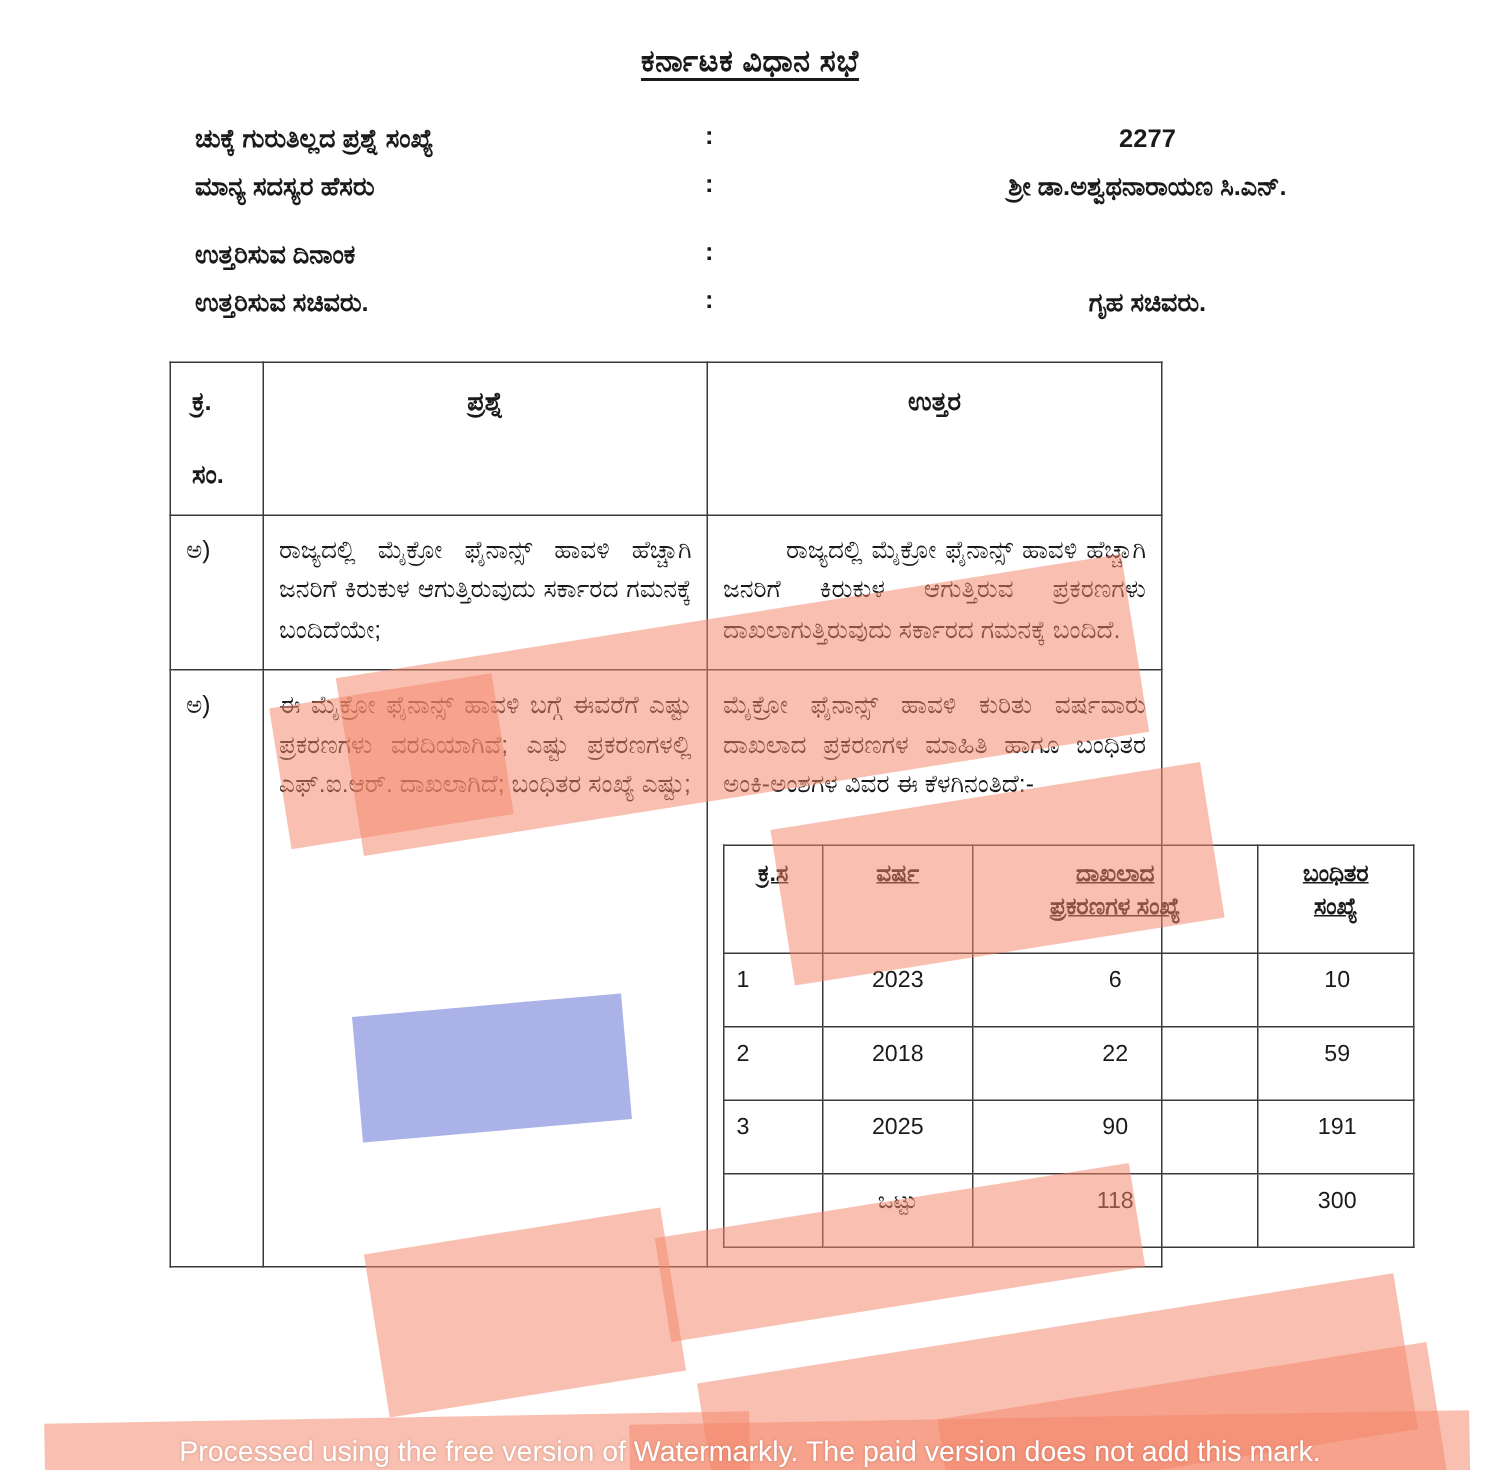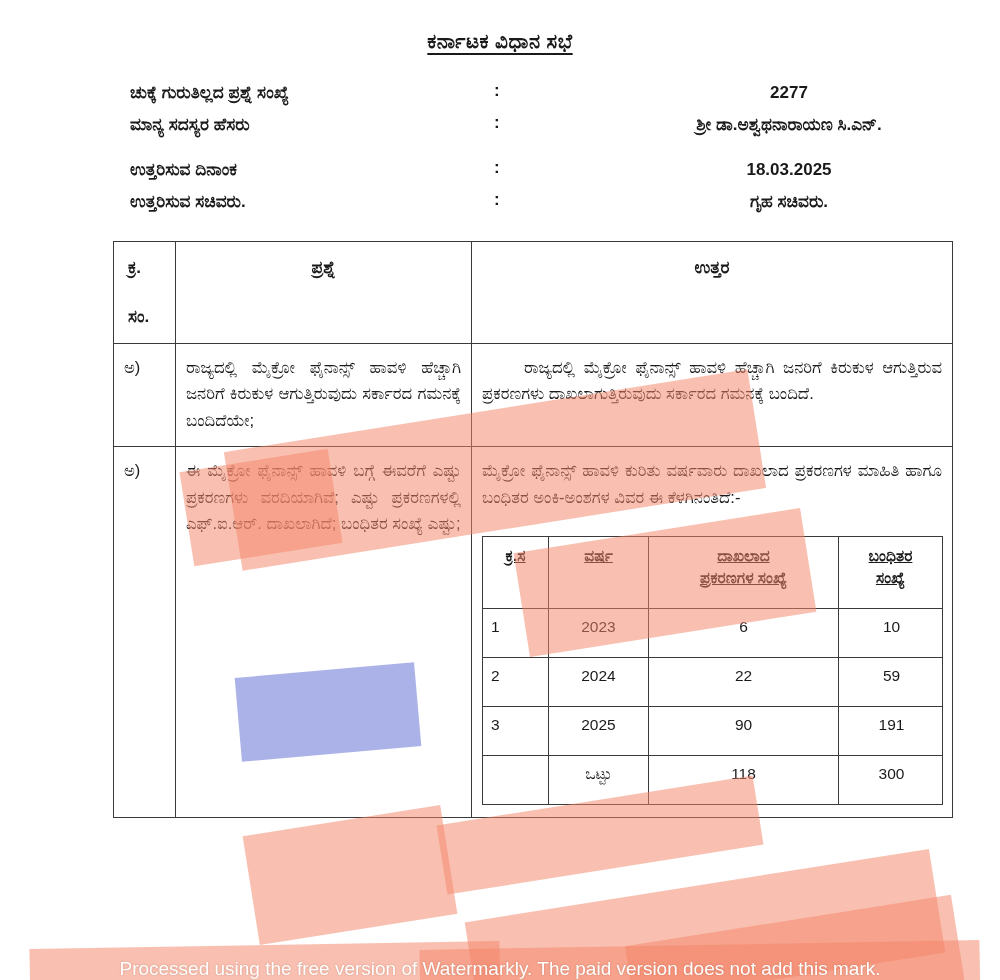--- a/index.html
+++ b/index.html
@@ -36,21 +36,20 @@
   
   .meta {
     margin: 28px 0 0 0;
     padding-left: 130px;
     font-size: 17px;
   }
   .meta-row {
     display: flex;
     align-items: flex-start;
     margin-bottom: 7px;
-    gap: 24px;
   }
   .meta-label {
     width: 340px;
     font-weight: bold;
     line-height: 1.45;
   }
   .meta-colon {
     width: 60px;
     font-weight: bold;
   }
@@ -66,21 +65,21 @@
   .meta-value.plain {
     font-weight: bold;
   }
   .meta-spacer {
     height: 14px;
   }
 
   
   table.qa {
     border-collapse: collapse;
-    width: 840px;
+    width: 662px;
     margin: 26px 0 0 113px;
     table-layout: fixed;
   }
   table.qa th, table.qa td {
     border: 1px solid #3a3a3a;
     vertical-align: top;
     padding: 10px 10px 12px 10px;
     font-size: 16.5px;
     line-height: 1.62;
   }
@@ -182,21 +181,20 @@
       <div class="meta-label">ಮಾನ್ಯ ಸದಸ್ಯರ ಹೆಸರು</div>
       <div class="meta-colon">:</div>
       <div class="meta-value">
         <span>ಶ್ರೀ ಡಾ.ಅಶ್ವಥನಾರಾಯಣ ಸಿ.ಎನ್.</span>
       </div>
     </div>
     <div class="meta-spacer"></div>
     <div class="meta-row">
       <div class="meta-label">ಉತ್ತರಿಸುವ ದಿನಾಂಕ</div>
       <div class="meta-colon">:</div>
-      <div class="meta-value plain">18.03.2025</div>
     </div>
     <div class="meta-row">
       <div class="meta-label">ಉತ್ತರಿಸುವ ಸಚಿವರು.</div>
       <div class="meta-colon">:</div>
       <div class="meta-value plain">ಗೃಹ ಸಚಿವರು.</div>
     </div>
   </div>
 
   <table class="qa">
     <colgroup>
@@ -249,21 +247,21 @@
             </thead>
             <tbody>
               <tr class="inner-row">
                 <td class="c1">1</td>
                 <td class="c2">2023</td>
                 <td class="c3">6</td>
                 <td class="c4">10</td>
               </tr>
               <tr class="inner-row">
                 <td class="c1">2</td>
-                <td class="c2">2024</td>
+                <td class="c2">2018</td>
                 <td class="c3">22</td>
                 <td class="c4">59</td>
               </tr>
               <tr class="inner-row">
                 <td class="c1">3</td>
                 <td class="c2">2025</td>
                 <td class="c3">90</td>
                 <td class="c4">191</td>
               </tr>
               <tr class="inner-row total">

